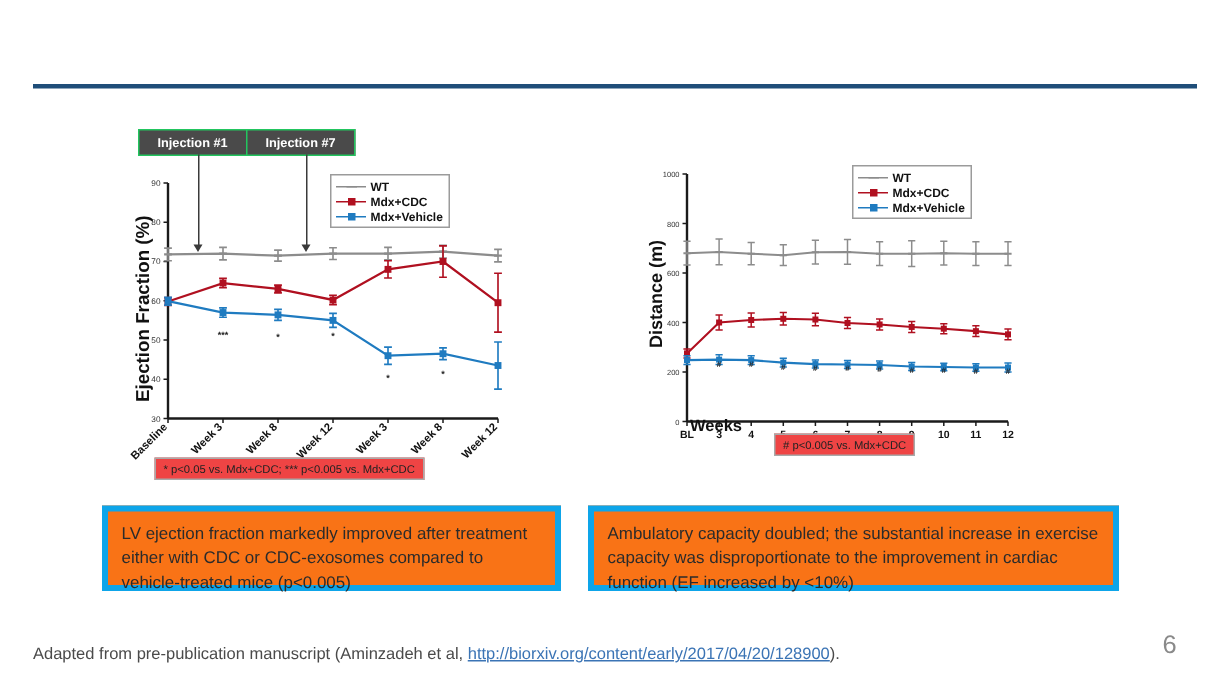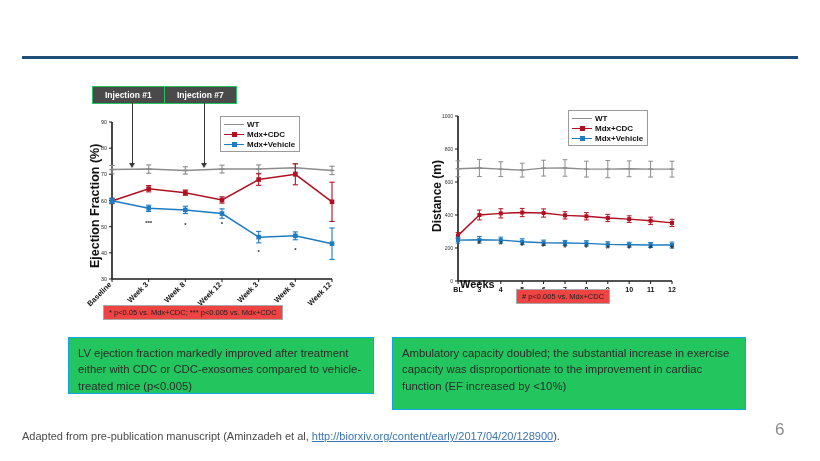--- a/index.html
+++ b/index.html
@@ -71,21 +71,21 @@
   }
 
   
   .foot-note{
     position:absolute;border:1px solid #a9a9a9;background:#ef4444;
     font-size:7.5px;color:#222;padding:2px 5px;white-space:nowrap;
   }
 
   
   .concl{
-    position:absolute;border:1px solid #0ea5e9;background:#22c55e;
+    position:absolute;border:4px solid #0ea5e9;background:#f97316;
     font-size:11.3px;color:#2b2b2b;line-height:1.45;
     padding:7px 9px;box-sizing:border-box;
   }
 
   
   .footer{
     position:absolute;left:22px;top:430px;font-size:11px;color:#4a4a4a;
     white-space:nowrap;
   }
   .footer a{color:#3b74b5;text-decoration:underline;}
@@ -478,21 +478,21 @@
           </span>
           <span class="legend-label" style="font-size: 8px;">Mdx+Vehicle</span>
         </div>
       </div>
     </div>
 
   <div class="foot-note" style="left:516px;top:289px;"># p&lt;0.005 vs. Mdx+CDC</div>
 
   <div class="concl" style="left:68px;top:337px;width:306px;height:57px;">LV ejection fraction markedly improved after treatment either with CDC or CDC-exosomes compared to vehicle-treated mice (p&lt;0.005)</div>
 
-  <div class="concl" style="left:392px;top:337px;width:354px;height:73px;">Ambulatory capacity doubled; the substantial increase in exercise capacity was disproportionate to the improvement in cardiac function (EF increased by &lt;10%)</div>
+  <div class="concl" style="left:392px;top:337px;width:354px;height:57px;">Ambulatory capacity doubled; the substantial increase in exercise capacity was disproportionate to the improvement in cardiac function (EF increased by &lt;10%)</div>
 
   <div class="footer">
     <span>Adapted from pre-publication manuscript (Aminzadeh et al, </span><a href="#">http://biorxiv.org/content/early/2017/04/20/128900</a><span>).</span>
   </div>
 
   <div class="pagenum">6</div>
 
 </div>
 
 </body></html>

